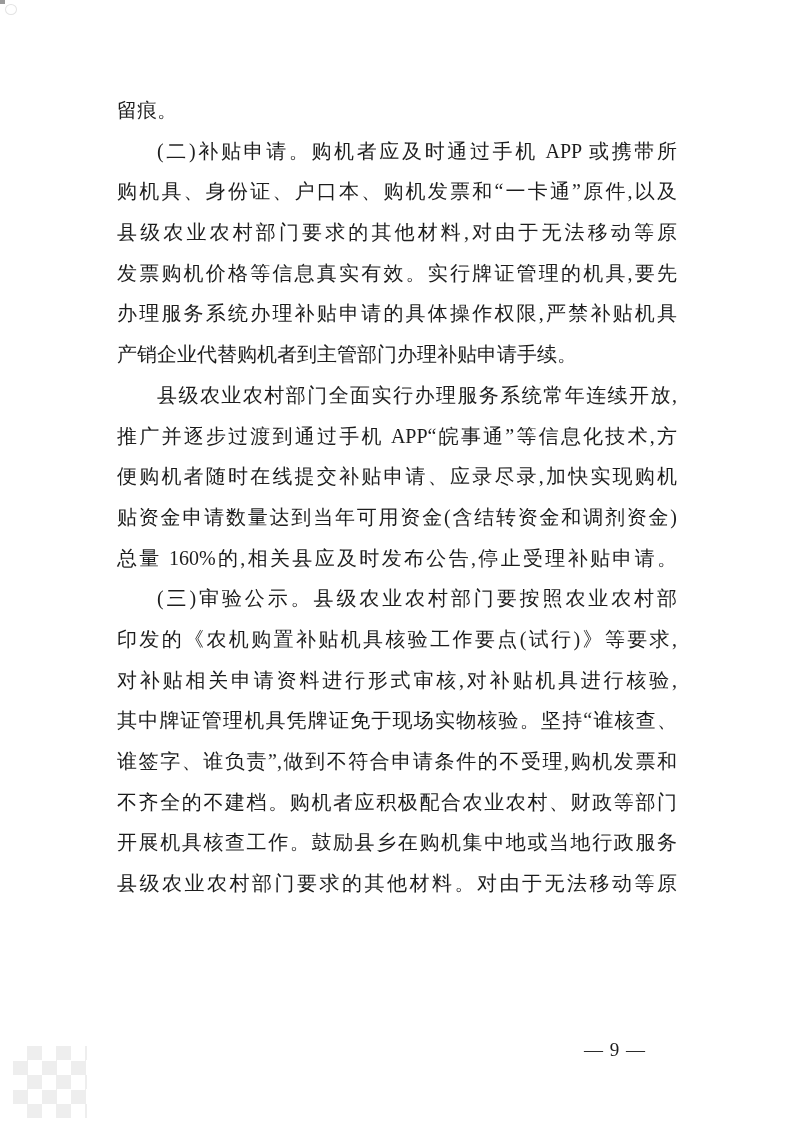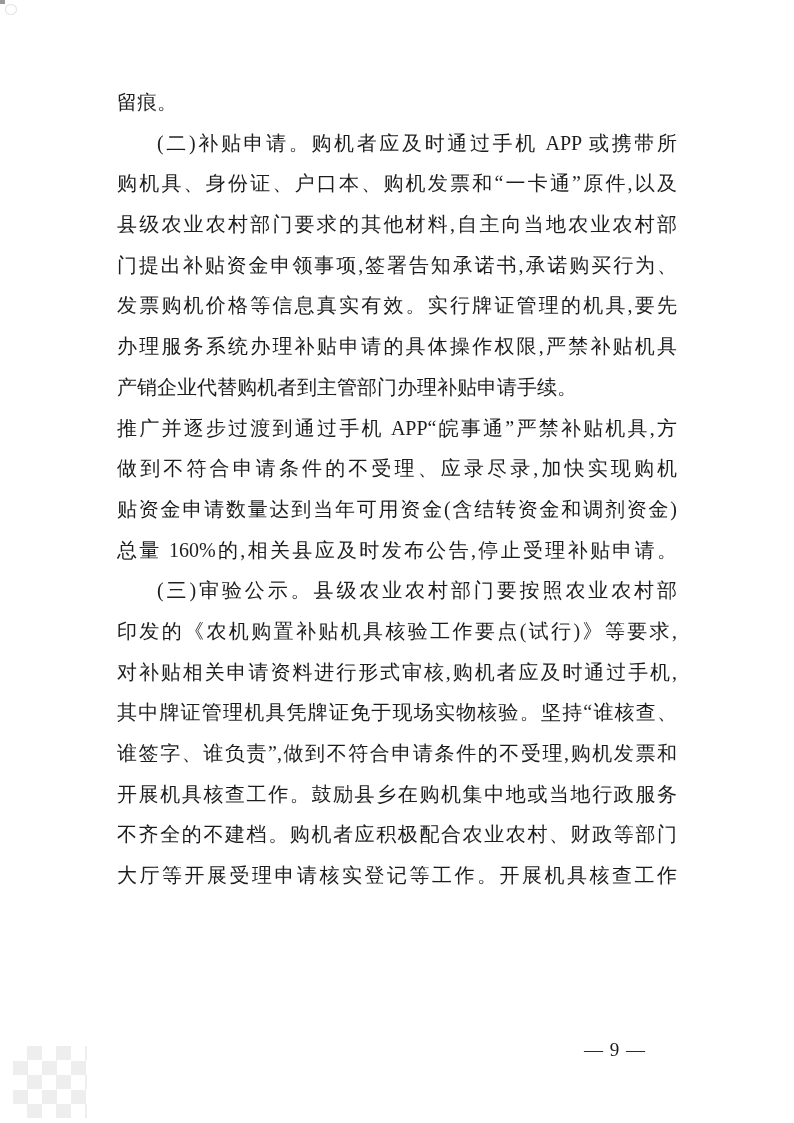--- a/index.html
+++ b/index.html
@@ -33,21 +33,21 @@
   
   .checker {
     position: absolute; left: 13px; top: 1046px;
     width: 74px; height: 72px;
     background: repeating-conic-gradient(#eeeeee 0% 25%, #ffffff 0% 50%);
     background-size: 29px 29px;
   }
   .text-block {
     position: absolute;
     left: 117px;
-    top: 82px;
+    top: 90px;
     width: 560px;
   }
   .line {
     height: 40.7px;
     line-height: 40.7px;
     font-size: 20px;
     white-space: normal;
     color: var(--text);
   }
   .line.justify {
@@ -76,36 +76,36 @@
 <div class="page">
 
   <div class="speck"></div>
   <div class="ring"></div>
 
   <div class="text-block">
 
   <div class="line plain">留痕。</div>
       <div class="line justify indent">(二)补贴申请。购机者应及时通过手机 APP 或携带所</div>
       <div class="line justify">购机具、身份证、户口本、购机发票和“一卡通”原件,以及</div>
-      <div class="line justify">县级农业农村部门要求的其他材料,自主向当地农业农村部</div>
-      <div class="line justify">门提出补贴资金申领事项,签署告知承诺书,承诺购买行为、</div>
+      <div class="line justify">县级农业农村部门要求的其他材料,对由于无法移动等原</div>
       <div class="line justify">发票购机价格等信息真实有效。实行牌证管理的机具,要先</div>
       <div class="line justify">办理服务系统办理补贴申请的具体操作权限,严禁补贴机具</div>
       <div class="line plain">产销企业代替购机者到主管部门办理补贴申请手续。</div>
-      <div class="line justify">推广并逐步过渡到通过手机 APP“皖事通”严禁补贴机具,方</div>
-      <div class="line justify">做到不符合申请条件的不受理、应录尽录,加快实现购机</div>
+      <div class="line justify indent">县级农业农村部门全面实行办理服务系统常年连续开放,</div>
+      <div class="line justify">推广并逐步过渡到通过手机 APP“皖事通”等信息化技术,方</div>
+      <div class="line justify">便购机者随时在线提交补贴申请、应录尽录,加快实现购机</div>
       <div class="line justify">贴资金申请数量达到当年可用资金(含结转资金和调剂资金)</div>
       <div class="line justify">总量 160%的,相关县应及时发布公告,停止受理补贴申请。</div>
       <div class="line justify indent">(三)审验公示。县级农业农村部门要按照农业农村部</div>
       <div class="line justify">印发的《农机购置补贴机具核验工作要点(试行)》等要求,</div>
-      <div class="line justify">对补贴相关申请资料进行形式审核,购机者应及时通过手机,</div>
+      <div class="line justify">对补贴相关申请资料进行形式审核,对补贴机具进行核验,</div>
       <div class="line justify">其中牌证管理机具凭牌证免于现场实物核验。坚持“谁核查、</div>
       <div class="line justify">谁签字、谁负责”,做到不符合申请条件的不受理,购机发票和</div>
+      <div class="line justify">不齐全的不建档。购机者应积极配合农业农村、财政等部门</div>
       <div class="line justify">开展机具核查工作。鼓励县乡在购机集中地或当地行政服务</div>
-      <div class="line justify">不齐全的不建档。购机者应积极配合农业农村、财政等部门</div>
-      <div class="line justify">大厅等开展受理申请核实登记等工作。开展机具核查工作</div>
+      <div class="line justify">县级农业农村部门要求的其他材料。对由于无法移动等原</div>
     </div>
 
   <div class="page-number">— 9 —</div>
 
   <div class="checker"></div>
 
 </div>
 
 </body></html>

